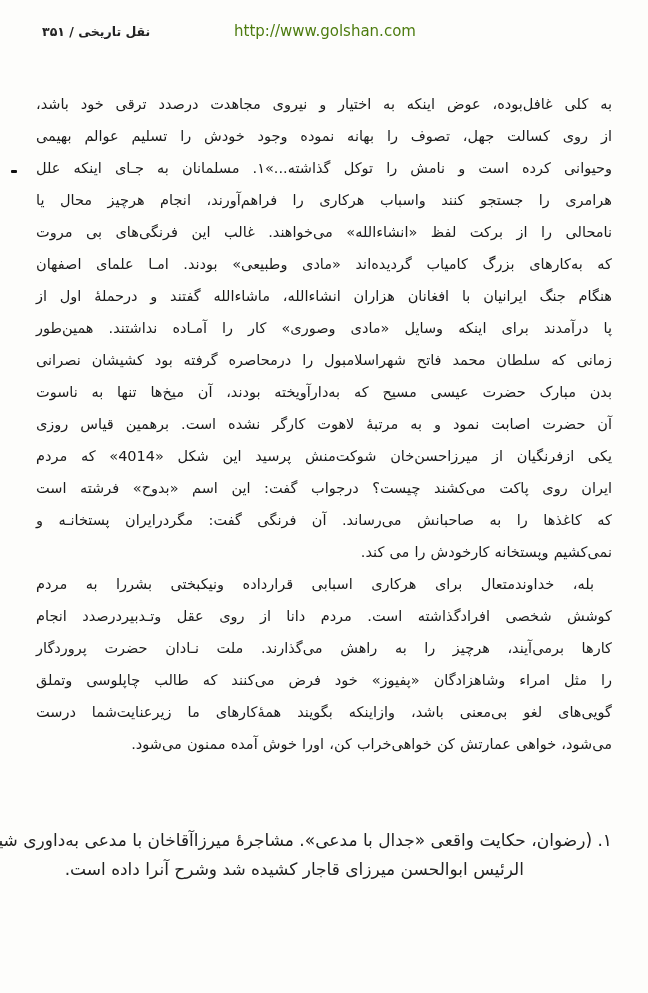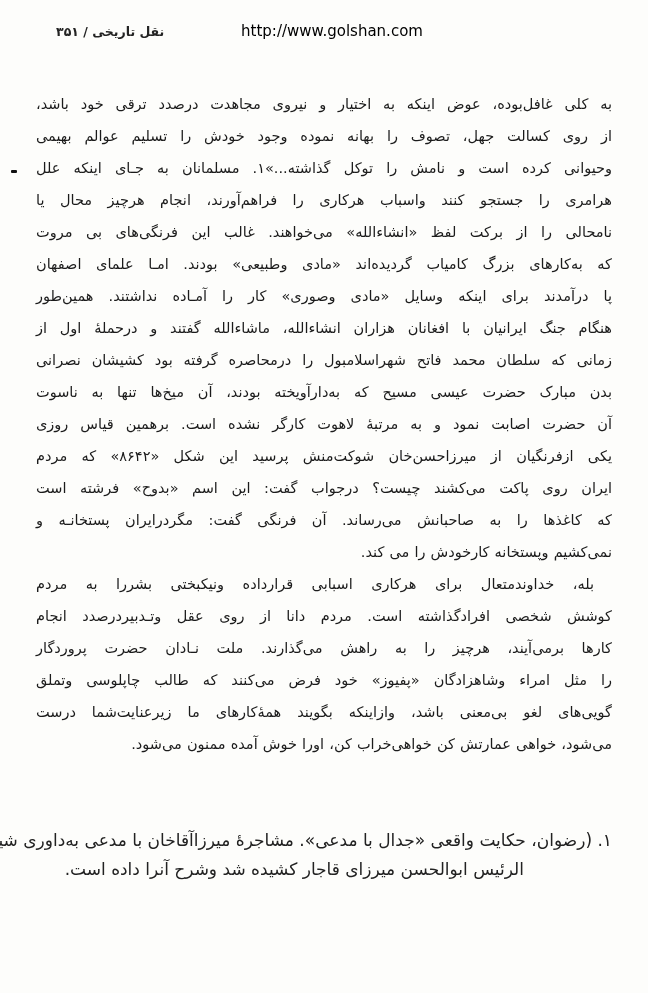--- a/index.html
+++ b/index.html
@@ -10,21 +10,21 @@
     color:#1b1b1b;
     overflow:hidden;
     position:relative;
   }
   .page{
     position:absolute;inset:0;
     background:#fdfdfb;
   }
   
   .page-header{
-    position:absolute;top:22px;left:16px;right:0;height:22px;
+    position:absolute;top:22px;left:2px;right:0;height:22px;
   }
   .running-head{
     position:absolute;left:40px;top:2px;
     direction:rtl;
     font-size:12.5px;font-weight:600;
     color:#232323;
     letter-spacing:0.2px;
   }
   .header-url{
     position:absolute;left:0;right:0;top:0;
@@ -80,36 +80,36 @@
     border-radius:1px;
   }
 </style>
 </head>
 <body>
 
 <div class="page">
 
   <div class="page-header">
     <span class="running-head">نقل تاریخی / ۳۵۱</span>
-    <span class="header-url" style="color: #000000;">http://www.golshan.com</span>
+    <span class="header-url" style="color: #4d7c0f;">http://www.golshan.com</span>
   </div>
 
   <div class="body-text">
     <div class="line">به کلی غافل‌بوده، عوض اینکه به اختیار و نیروی مجاهدت درصدد ترقی خود باشد،</div>
     <div class="line">از روی کسالت جهل، تصوف را بهانه نموده وجود خودش را تسلیم عوالم بهیمی</div>
     <div class="line">وحیوانی کرده است و نامش را توکل گذاشته...»۱. مسلمانان به جـای اینکه علل</div>
     <div class="line">هرامری را جستجو کنند واسباب هرکاری را فراهم‌آورند، انجام هرچیز محال یا</div>
     <div class="line">نامحالی را از برکت لفظ «انشاءالله» می‌خواهند. غالب این فرنگی‌های بی مروت</div>
     <div class="line">که به‌کارهای بزرگ کامیاب گردیده‌اند «مادی وطبیعی» بودند. امـا علمای اصفهان</div>
+    <div class="line">هنگام جنگ ایرانیان با افغانان هزاران انشاءالله، ماشاءالله گفتند و درحملهٔ اول از</div>
     <div class="line">پا درآمدند برای اینکه وسایل «مادی وصوری» کار را آمـاده نداشتند. همین‌طور</div>
-    <div class="line">هنگام جنگ ایرانیان با افغانان هزاران انشاءالله، ماشاءالله گفتند و درحملهٔ اول از</div>
     <div class="line">زمانی که سلطان محمد فاتح شهراسلامبول را درمحاصره گرفته بود کشیشان نصرانی</div>
     <div class="line">بدن مبارک حضرت عیسی مسیح که به‌دارآویخته بودند، آن میخ‌ها تنها به ناسوت</div>
     <div class="line">آن حضرت اصابت نمود و به مرتبهٔ لاهوت کارگر نشده است. برهمین قیاس روزی</div>
-    <div class="line">یکی ازفرنگیان از میرزاحسن‌خان شوکت‌منش پرسید این شکل «۸۶۴۲» که مردم</div>
+    <div class="line">یکی ازفرنگیان از میرزاحسن‌خان شوکت‌منش پرسید این شکل «4014» که مردم</div>
     <div class="line">ایران روی پاکت می‌کشند چیست؟ درجواب گفت: این اسم «بدوح» فرشته است</div>
     <div class="line">که کاغذها را به صاحبانش می‌رساند. آن فرنگی گفت: مگردرایران پستخانـه و</div>
     <div class="line end">نمی‌کشیم وپستخانه کارخودش را می کند.</div>
     <div class="line indent">بله، خداوندمتعال برای هرکاری اسبابی قرارداده ونیکبختی بشررا به مردم</div>
     <div class="line">کوشش شخصی افرادگذاشته است. مردم دانا از روی عقل وتـدبیردرصدد انجام</div>
     <div class="line">کارها برمی‌آیند، هرچیز را به راهش می‌گذارند. ملت نـادان حضرت پروردگار</div>
     <div class="line">را مثل امراء وشاهزادگان «پفیوز» خود فرض می‌کنند که طالب چاپلوسی وتملق‌</div>
     <div class="line">گویی‌های لغو بی‌معنی باشد، وازاینکه بگویند همهٔ‌کارهای ما زیرعنایت‌شما درست</div>
     <div class="line end">می‌شود، خواهی عمارتش کن خواهی‌خراب کن، اورا خوش آمده ممنون می‌شود.</div>
   </div>

